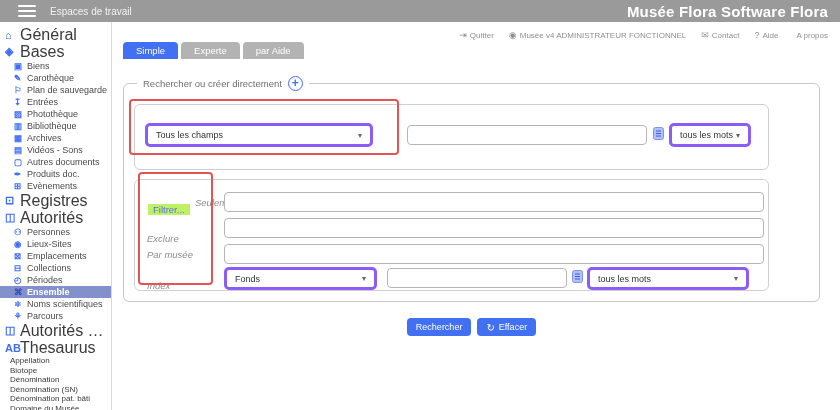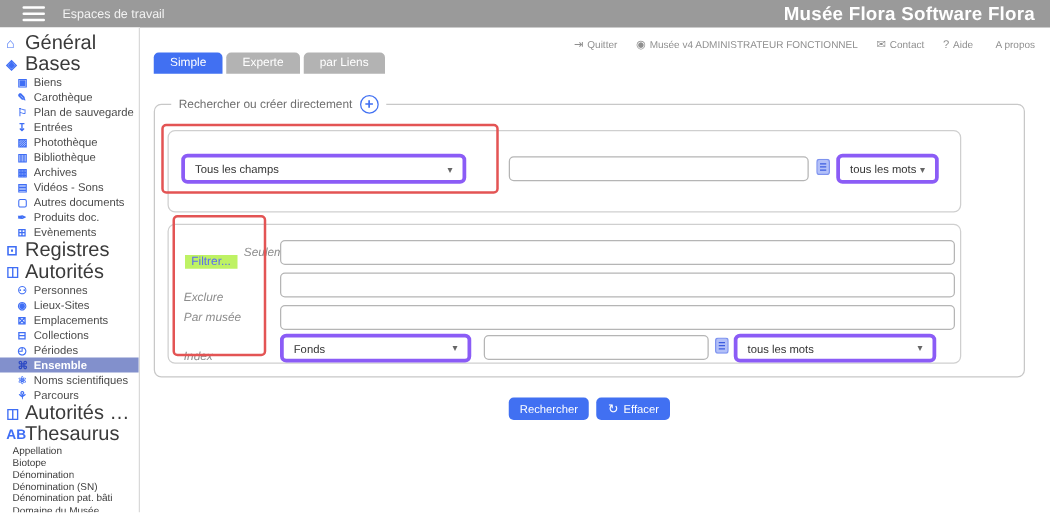--- a/index.html
+++ b/index.html
@@ -296,21 +296,21 @@
 
         <span class="tlink">
           <span class="tlink-icon"></span>
           <span class="tlink-label">A propos</span>
         </span>
       </div>
 
     <div class="tabs">
       <div class="tab active">Simple</div>
       <div class="tab">Experte</div>
-      <div class="tab">par Liens</div>
+      <div class="tab">par Aide</div>
     </div>
 
     <section class="panel">
       <div class="panel-legend">
         <span class="legend-text">Rechercher ou créer directement</span>
         <span class="plus-circle">+</span>
       </div>
 
       <div class="fieldset termes">
         <span class="fs-legend">Termes</span>

